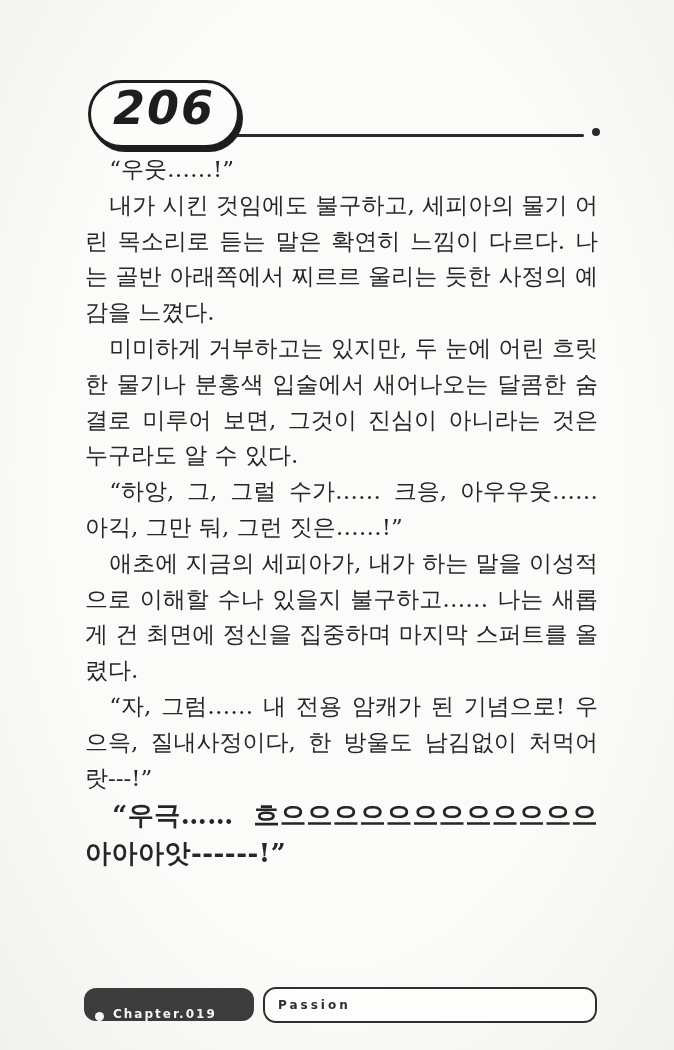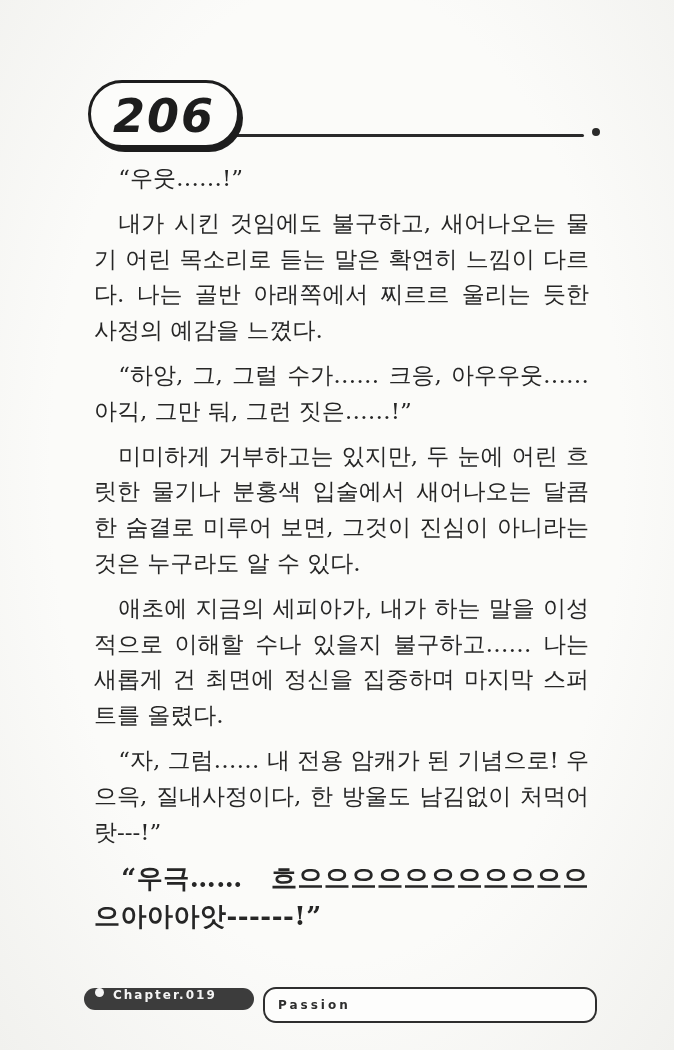--- a/index.html
+++ b/index.html
@@ -30,46 +30,46 @@
   .rule-ring{
     position:absolute;right:-16px;top:-6px;
     width:8px;height:8px;background:#fdfdfc;
     border:4px solid var(--rule);border-radius:50%;
   }
   .pagenum-box{
     position:absolute;left:88px;top:80px;width:152px;height:68px;
     background:#fcfcfa;
     border:3px solid #1d1d1d;border-radius:36px;
     box-shadow:3px 4px 0 0 #1d1d1d;
-    display:flex;align-items:flex-end;justify-content:center;
+    display:flex;align-items:flex-start;justify-content:center;
     z-index:2;
   }
   .pagenum{
     font-family:"DejaVu Sans","Liberation Sans",sans-serif;
     font-style:italic;font-weight:700;font-size:46px;
     letter-spacing:2px;color:#1d1d1d;transform:translateY(-2px);
   }
 
   
   .body-text{
     position:absolute;left:85px;top:152px;width:513px;
     font-size:23px;line-height:35.8px;color:var(--ink);
     text-align:justify;word-break:break-all;
   }
-  .body-text p{margin:9px;text-indent:1.05em;}
+  .body-text p{margin:0;text-indent:1.05em;}
   .body-text p.shout{
     font-weight:700;font-size:26px;line-height:38px;
     letter-spacing:0.5px;
   }
 
   
   .chapter-pill{
-    position:absolute;left:84px;top:988px;width:170px;height:22px;
+    position:absolute;left:84px;top:988px;width:170px;height:33px;
     background:var(--pill-bg);border-radius:12px;
-    display:flex;align-items:flex-start;gap:9px;padding:0 11px;
+    display:flex;align-items:flex-end;gap:9px;padding:0 11px;
   }
   .chapter-dot{
     width:9px;height:9px;border-radius:50%;
     background:var(--pill-fg);flex:0 0 auto;
   }
   .chapter-label{
     color:var(--pill-fg);
     font-family:"DejaVu Sans","Liberation Sans",sans-serif;
     font-size:12px;font-weight:700;letter-spacing:2px;
     white-space:nowrap;transform:translateY(-0.5px);
@@ -93,23 +93,23 @@
 
   <div class="header-rule">
     <span class="rule-ring"></span>
   </div>
   <div class="pagenum-box">
     <span class="pagenum">206</span>
   </div>
 
   <div class="body-text" id="body-text">
       <p class="">“우웃……!”</p>
-      <p class="">내가 시킨 것임에도 불구하고, 새어나오는 물기 어린 목소리로 듣는 말은 확연히 느낌이 다르다. 나는 골반 아래쪽에서 찌르르 울리는 듯한 사정의 예감을 느꼈다.</p>
+      <p class="">내가 시킨 것임에도 불구하고, 세피아의 물기 어린 목소리로 듣는 말은 확연히 느낌이 다르다. 나는 골반 아래쪽에서 찌르르 울리는 듯한 사정의 예감을 느꼈다.</p>
+      <p class="">미미하게 거부하고는 있지만, 두 눈에 어린 흐릿한 물기나 분홍색 입술에서 새어나오는 달콤한 숨결로 미루어 보면, 그것이 진심이 아니라는 것은 누구라도 알 수 있다.</p>
       <p class="">“하앙, 그, 그럴 수가…… 크응, 아우우웃…… 아긱, 그만 둬, 그런 짓은……!”</p>
-      <p class="">미미하게 거부하고는 있지만, 두 눈에 어린 흐릿한 물기나 분홍색 입술에서 새어나오는 달콤한 숨결로 미루어 보면, 그것이 진심이 아니라는 것은 누구라도 알 수 있다.</p>
       <p class="">애초에 지금의 세피아가, 내가 하는 말을 이성적으로 이해할 수나 있을지 불구하고…… 나는 새롭게 건 최면에 정신을 집중하며 마지막 스퍼트를 올렸다.</p>
       <p class="">“자, 그럼…… 내 전용 암캐가 된 기념으로! 우으윽, 질내사정이다, 한 방울도 남김없이 처먹어랏---!”</p>
       <p class="shout">“우극…… 흐으으으으으으으으으으으으아아아앗------!”</p>
     </div>
 
   <div class="chapter-pill">
     <span class="chapter-dot"></span>
     <span class="chapter-label">Chapter.019</span>
   </div>
   <div class="title-pill">

